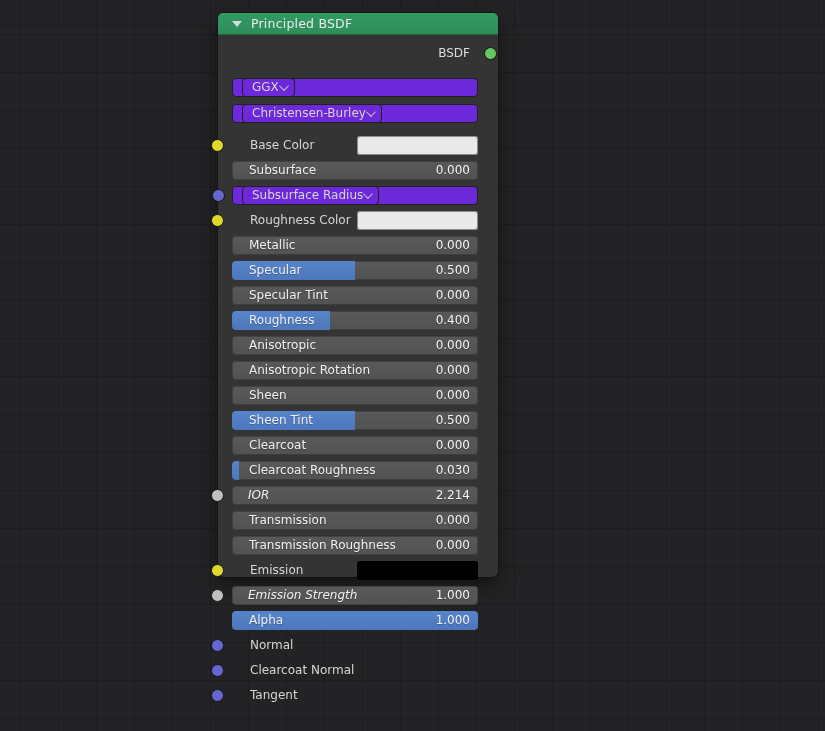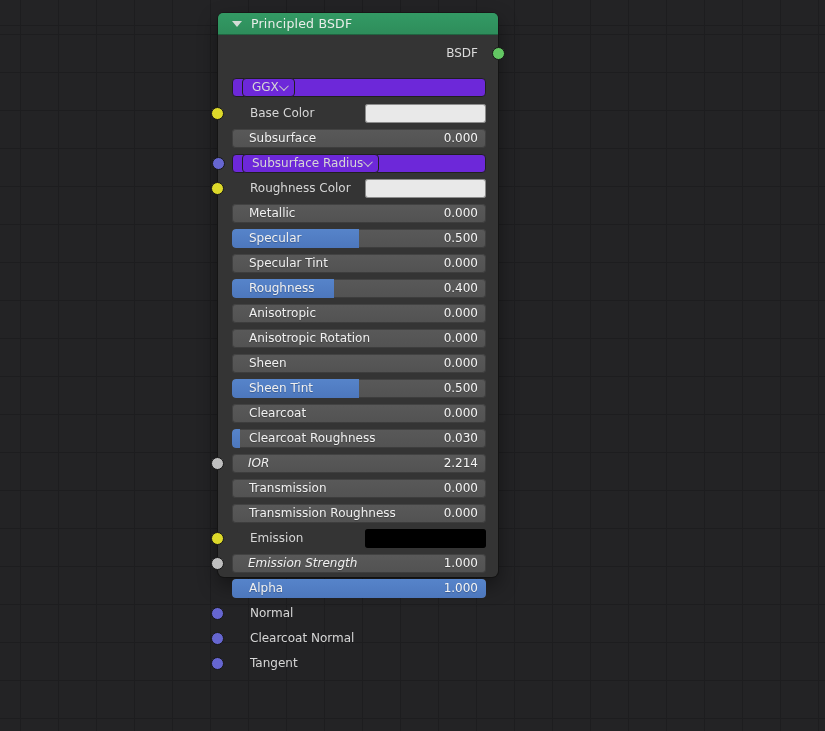--- a/index.html
+++ b/index.html
@@ -30,21 +30,21 @@
   .collapse-tri{
     width:0;height:0;margin-left:14px;
     border-left:5px solid transparent;border-right:5px solid transparent;
     border-top:6px solid #d4dcd6;
     cursor:pointer;
   }
   .node-title{
     margin-left:9px;color:#e9ede9;font-size:12.5px;letter-spacing:.2px;
   }
   .rows{
-    position:relative;padding:9px 12px 0 14px;
+    position:relative;padding:9px 20px 0 14px;
   }
   .row{
     position:relative;height:19px;line-height:19px;margin-bottom:6px;
   }
   .row.output{margin-bottom:15px;text-align:right;}
   .row.sel-first{margin-bottom:7px;}
   .row.sel-last{margin-bottom:13px;}
   .out-label{color:#dcdcdc;padding-right:8px;}
   .socket{
     position:absolute;width:11px;height:11px;border-radius:50%;
@@ -100,20 +100,26 @@
       <span class="out-label">BSDF</span>
       <span class="socket out" style="background: rgb(99, 199, 99);"></span>
     </div>
 
   <div class="row select sel-first">
         <div class="select">
           <span class="lbl">GGX</span>
           <span class="chevron"></span>
         </div>
       </div>
+      <div class="row select sel-last">
+        <div class="select">
+          <span class="lbl">Christensen-Burley</span>
+          <span class="chevron"></span>
+        </div>
+      </div>
       <div class="row color"><span class="socket in" style="background: rgb(221, 217, 42);"></span><span class="plain-label">Base Color</span><div class="swatch" style="background: rgb(233, 233, 233);"></div></div>
       <div class="row slider">
         <div class="slider">
           <span class="lbl">Subsurface</span>
           <span class="val">0.000</span>
         </div>
       </div>
       <div class="row select x">
         <span class="socket in" style="background: rgb(102, 102, 208);"></span>
         <div class="select">

